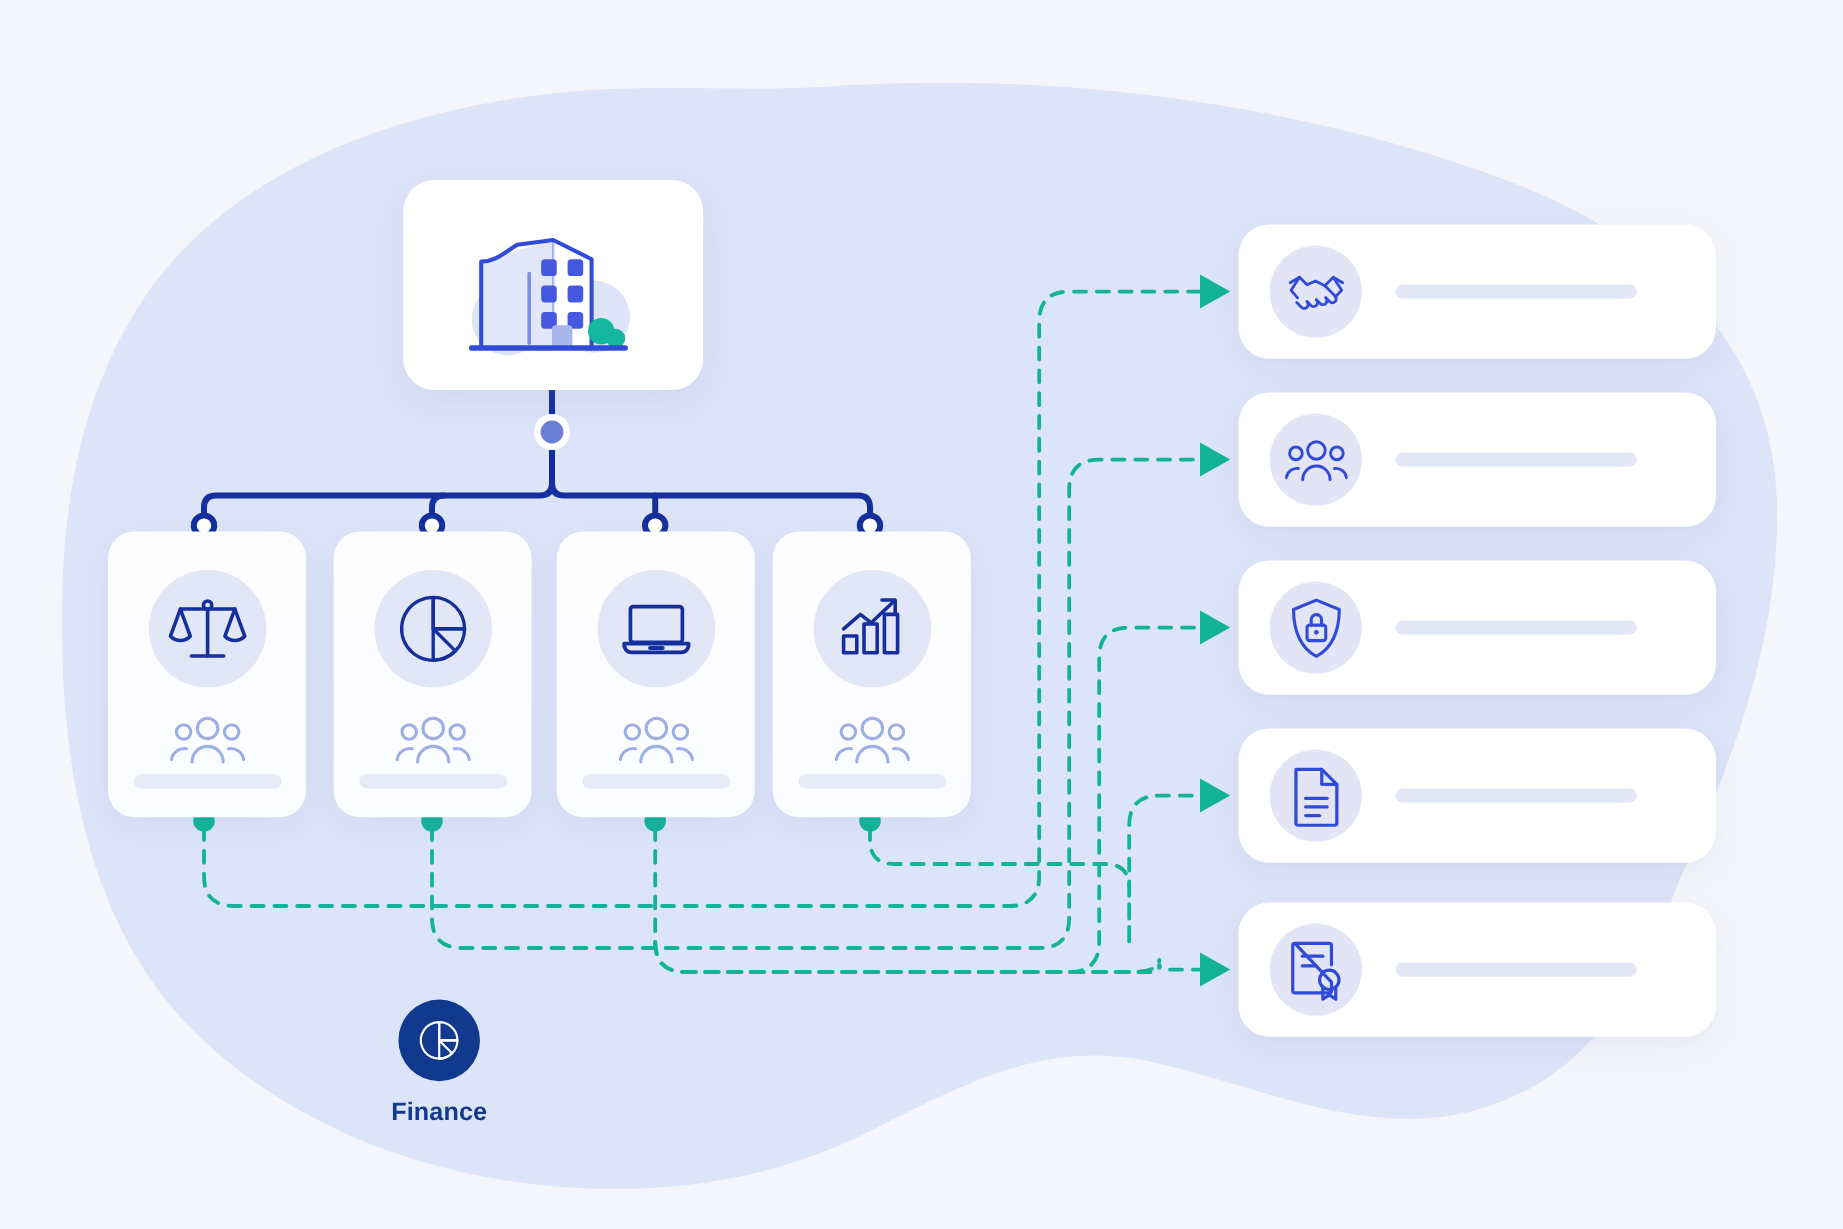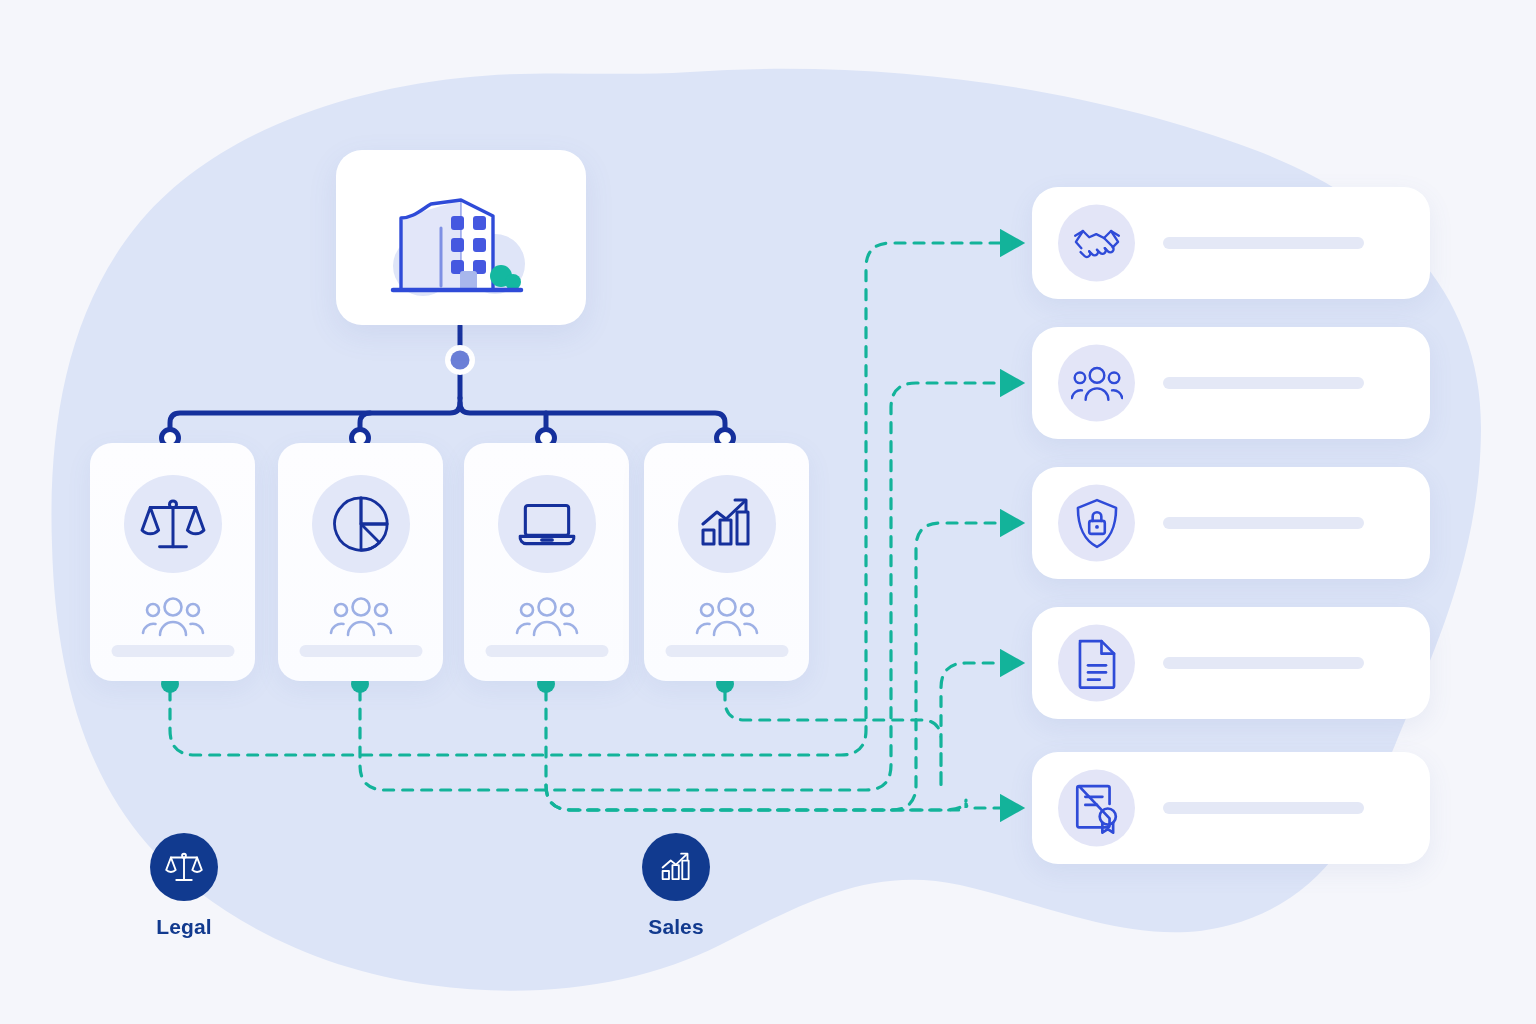--- a/index.html
+++ b/index.html
@@ -390,43 +390,28 @@
           <path d="M6 4 h32 a2 2 0 0 1 2 2 v18 M40 40 v8 a2 2 0 0 1 -2 2 H6 a2 2 0 0 1 -2 -2 V6 a2 2 0 0 1 2 -2 Z"></path>
           <line x1="13" y1="16" x2="32" y2="16"></line>
           <line x1="13" y1="25" x2="26" y2="25"></line>
           <circle cx="38" cy="38" r="9"></circle>
           <path d="M32 45 L32 56 L38 52 L44 56 L44 45"></path>
         </svg>
       </div>
       <div class="right-bar"></div>
     </div>
 
-    <div class="legend-item" style="left:129px">
+
+    <div class="legend-item" style="left:311px">
       <div class="legend-circle">
-        <svg width="38" height="38" viewBox="0 0 64 64" fill="none" stroke="#ffffff" stroke-width="3.2" stroke-linecap="round" stroke-linejoin="round">
-          <circle cx="32" cy="13" r="3.2"></circle>
-          <line x1="32" y1="16.4" x2="32" y2="54"></line>
-          <line x1="10" y1="16" x2="54" y2="16"></line>
-          <line x1="19" y1="54" x2="45" y2="54"></line>
-          <path d="M10 16 L2 37 A11 11 0 0 0 18 37 Z"></path>
-          <path d="M54 16 L46 37 A11 11 0 0 0 62 37 Z"></path>
-        </svg>
-      </div>
-      <div class="legend-label">Legal</div>
-    </div>
-
-
-
-    <div class="legend-item" style="left:621px">
-      <div class="legend-circle">
-        <svg width="37" height="37" viewBox="0 0 64 64" fill="none" stroke="#ffffff" stroke-width="3.2" stroke-linecap="round" stroke-linejoin="round">
-          <polyline points="8,32 22,20 31,27 50,9"></polyline>
-          <polyline points="40,8 51,8 51,19"></polyline>
-          <rect x="8" y="38" width="11" height="14"></rect>
-          <rect x="25" y="28" width="11" height="24"></rect>
-          <rect x="42" y="20" width="11" height="32"></rect>
-        </svg>
-      </div>
-      <div class="legend-label">Sales</div>
-    </div>
+        <svg width="36" height="36" viewBox="0 0 64 64" fill="none" stroke="#ffffff" stroke-width="3.2" stroke-linecap="round" stroke-linejoin="round">
+          <path d="M32 32 L32 5 A27 27 0 0 1 59 32 Z"></path>
+          <path d="M32 32 L59 32 A27 27 0 0 1 32 59 Z"></path>
+          <path d="M32 5 A27 27 0 1 0 51 51 L32 32 Z"></path>
+        </svg>
+      </div>
+      <div class="legend-label">Finance</div>
+    </div>
+
+
 
   </div>
 </div>
 
 </body></html>

